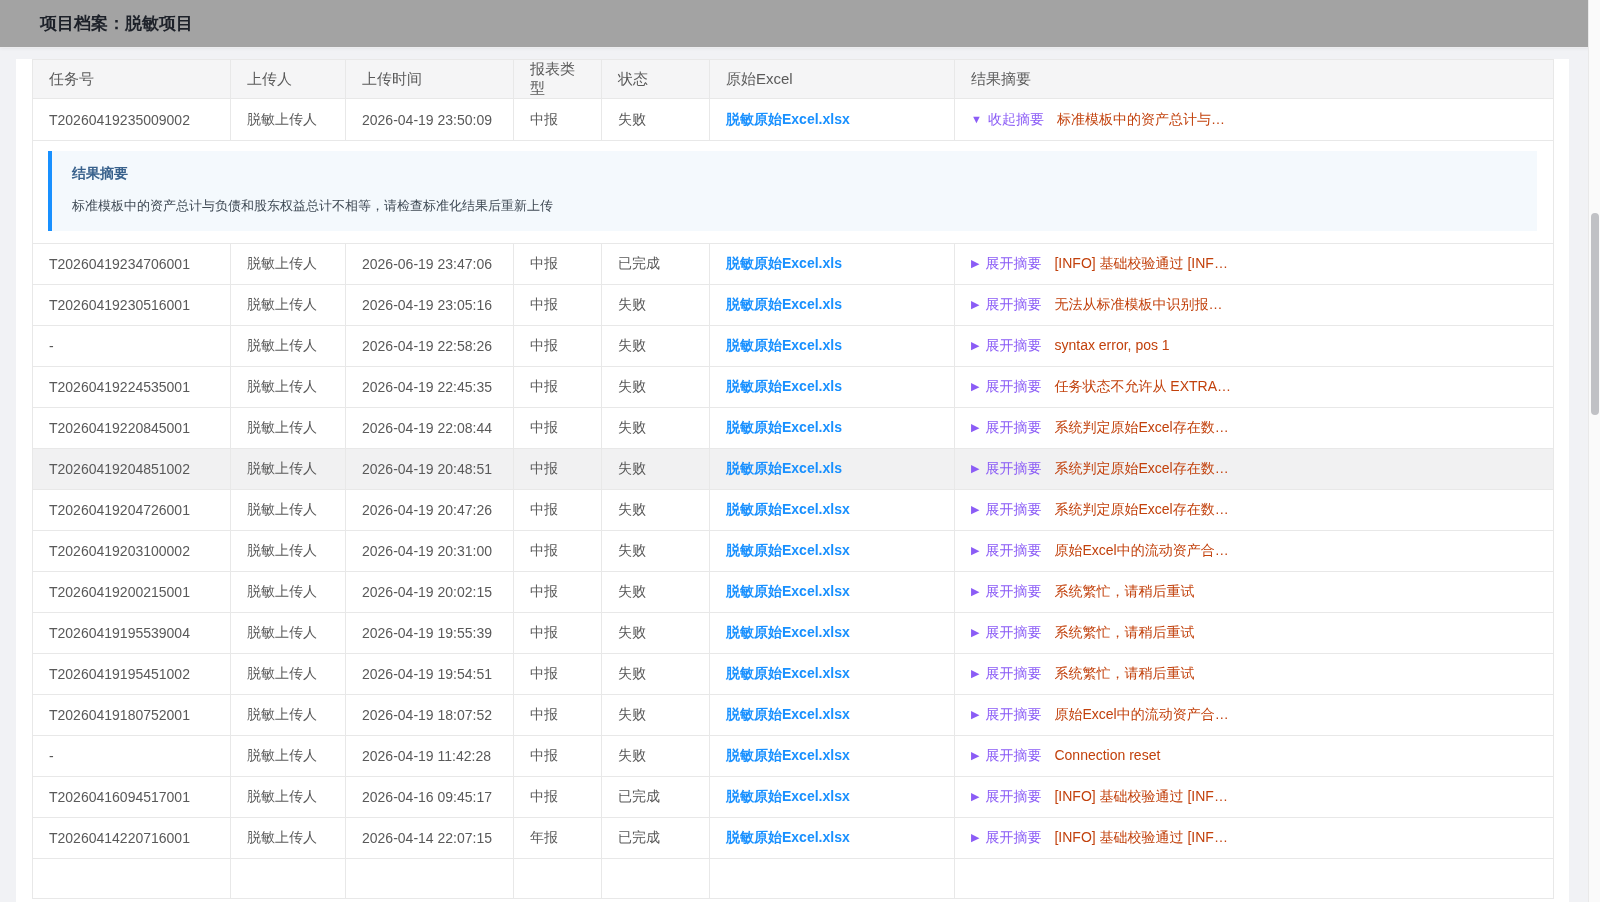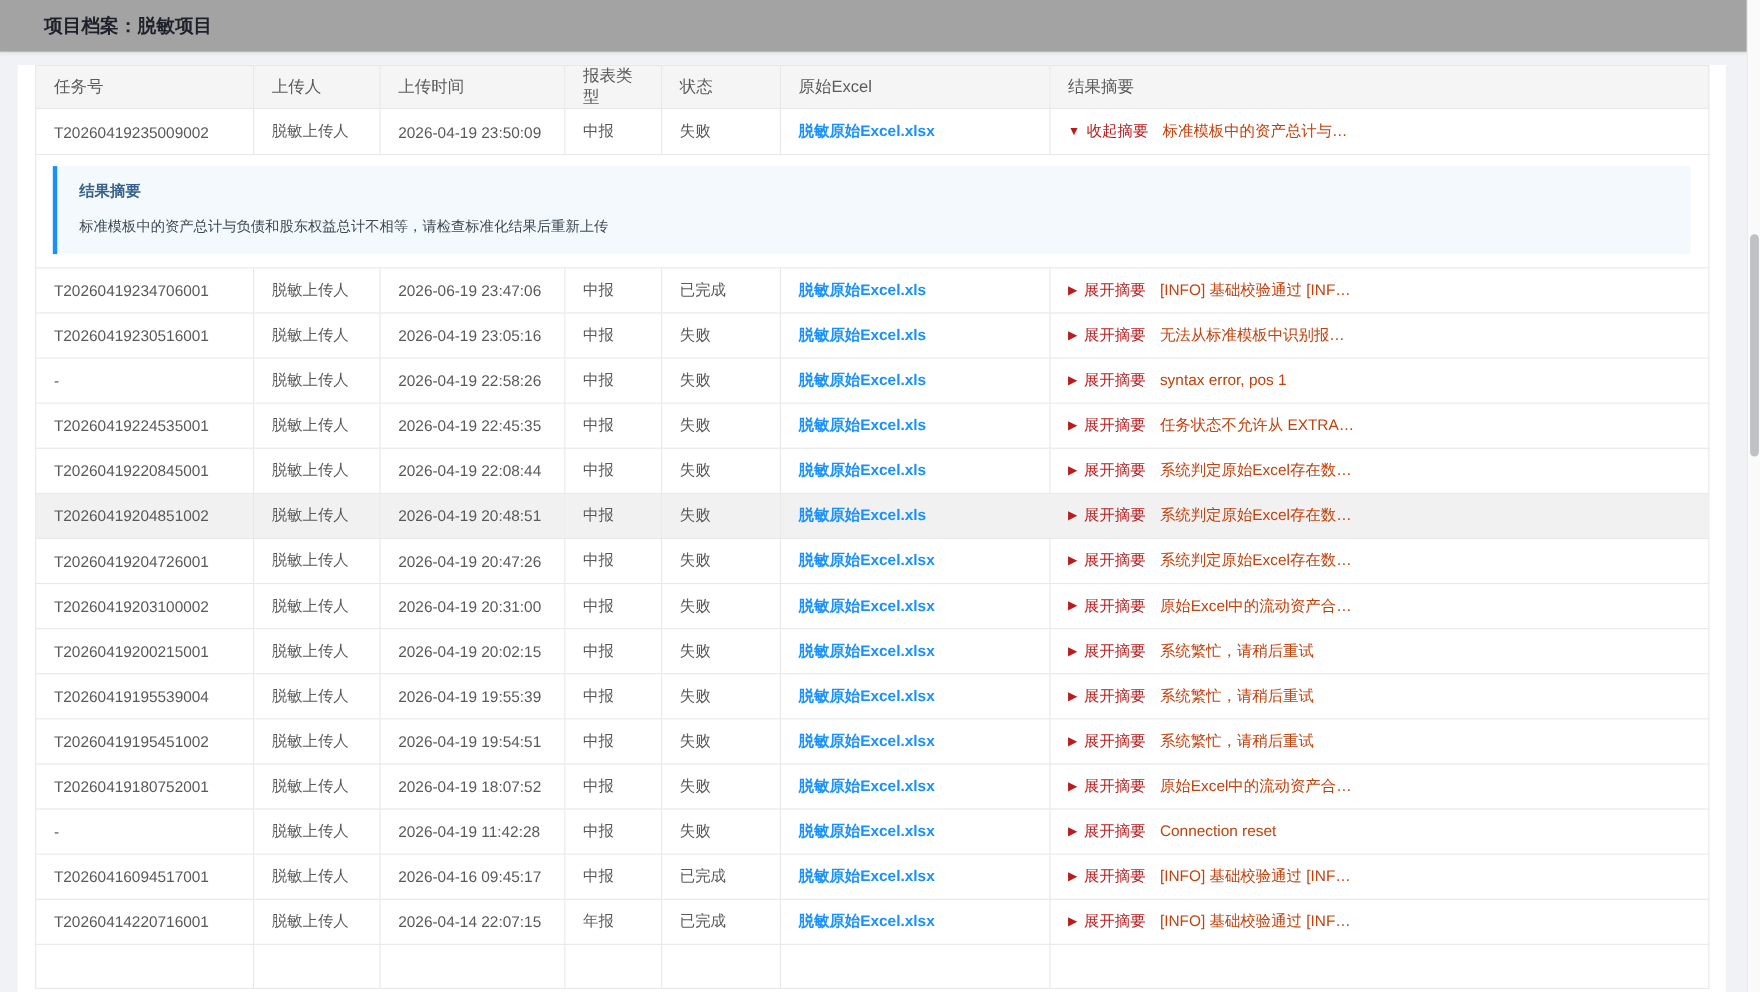--- a/index.html
+++ b/index.html
@@ -41,21 +41,21 @@
   }
   .grid td {
     height: 41px; border: 1px solid #e8e8e8;
     padding: 0 16px; color: #595959;
     white-space: nowrap; overflow: hidden;
   }
   tr.row-first td { height: 42px; }
   tr.row-highlight td { background: #f1f1f2; }
   tr.row-partial td { height: 40px; }
   .link { color: #1890ff; text-decoration: none; cursor: pointer; font-weight: bold; }
-  .toggle { color: #b91c1c; cursor: pointer; margin-right: 13px; display: inline-block; }
+  .toggle { color: #8b5cf6; cursor: pointer; margin-right: 13px; display: inline-block; }
   .tri { font-size: 11px; margin-right: 6px; display: inline-block; transform: translateY(-1px); }
   .preview { color: #c2410c; }
   
   tr.detail-row td { padding: 10px 16px 12px 15px; height: auto; white-space: normal; }
   .panel {
     background: #f4f9fd;
     border-left: 4px solid #1890ff;
     padding: 14px 20px 16px 20px;
   }
   .panel h4 { font-size: 14px; font-weight: 700; color: #38618c; margin-bottom: 14px; }

